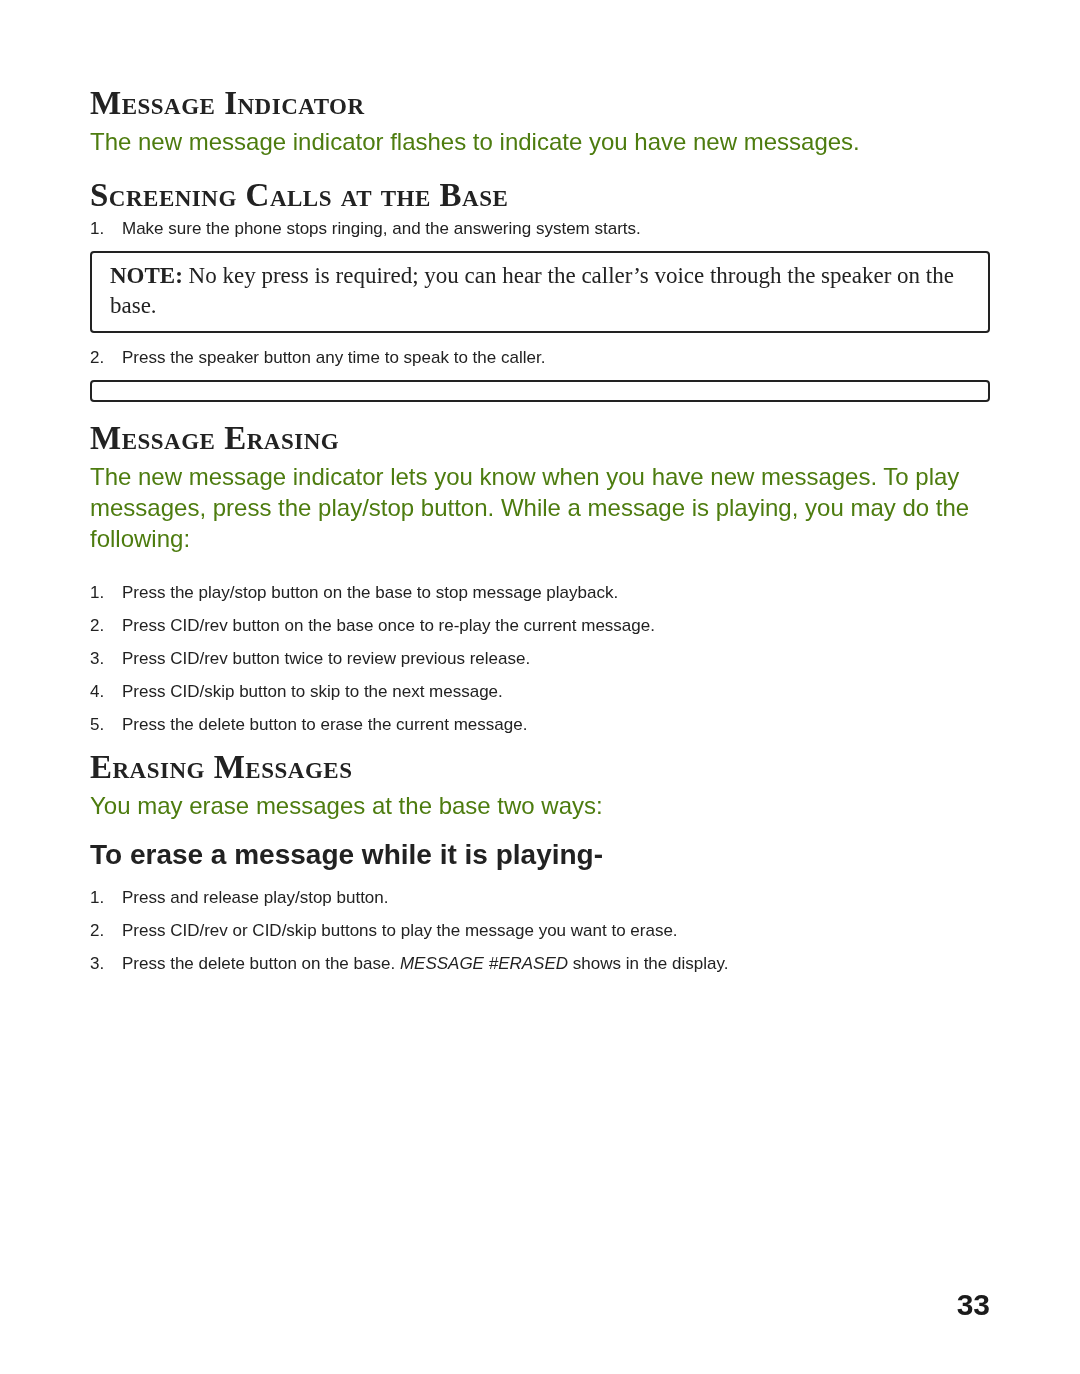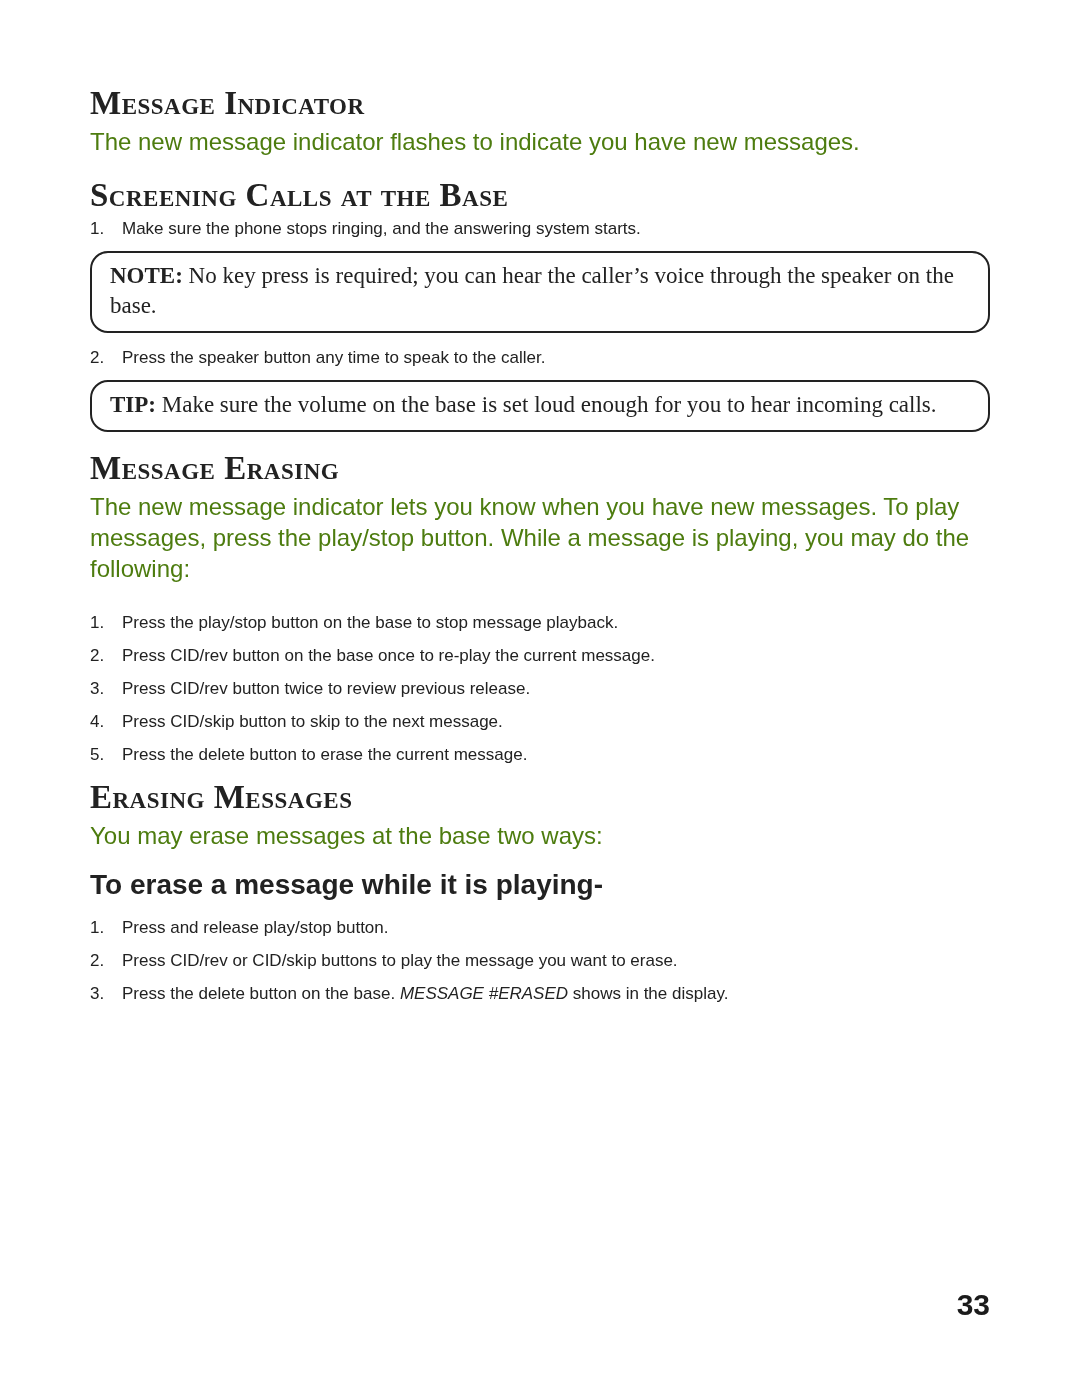--- a/index.html
+++ b/index.html
@@ -46,21 +46,21 @@
     color: #222;
   }
   .ol > li::before {
     counter-increment: item;
     content: counter(item) ".";
     position: absolute;
     left: 0;
   }
   .note-box {
     border: 2px solid #222;
-    border-radius: 18px;
+    border-radius: 4px;
     padding: 8px 18px 10px 18px;
     margin: 4px 0 14px 0;
   }
   .note-text {
     font-family: Georgia, "Times New Roman", serif;
     font-size: 23px;
     line-height: 1.3;
     margin: 0;
     color: #222;
   }
@@ -102,23 +102,20 @@
 </ol>
 <div class="note-box">
   <p class="note-text">
     <span class="note-label">NOTE:</span><span> No key press is required; you can hear the caller’s voice through the speaker on the base.</span>
   </p>
 </div>
 <ol class="ol" start="2" style="counter-reset: item 1; margin-bottom:2px;">
   <li>Press the speaker button any time to speak to the caller.</li>
 </ol>
 <div class="note-box">
-  <p class="note-text">
-    <span class="note-label">TIP:</span><span> Make sure the volume on the base is set loud enough for you to hear incoming calls.</span>
-  </p>
 </div>
 
 <h2 class="heading" style="margin-top:18px;">Message Erasing</h2>
 <p class="body-text" style="margin-bottom:28px;">The new message indicator lets you know when you have new messages. To play messages, press the play/stop button. While a message is playing, you may do the following:</p>
 <ol class="ol">
   <li>Press the play/stop button on the base to stop message playback.</li>
   <li>Press CID/rev button on the base once to re-play the current message.</li>
   <li>Press CID/rev button twice to review previous release.</li>
   <li>Press CID/skip button to skip to the next message.</li>
   <li>Press the delete button to erase the current message.</li>

